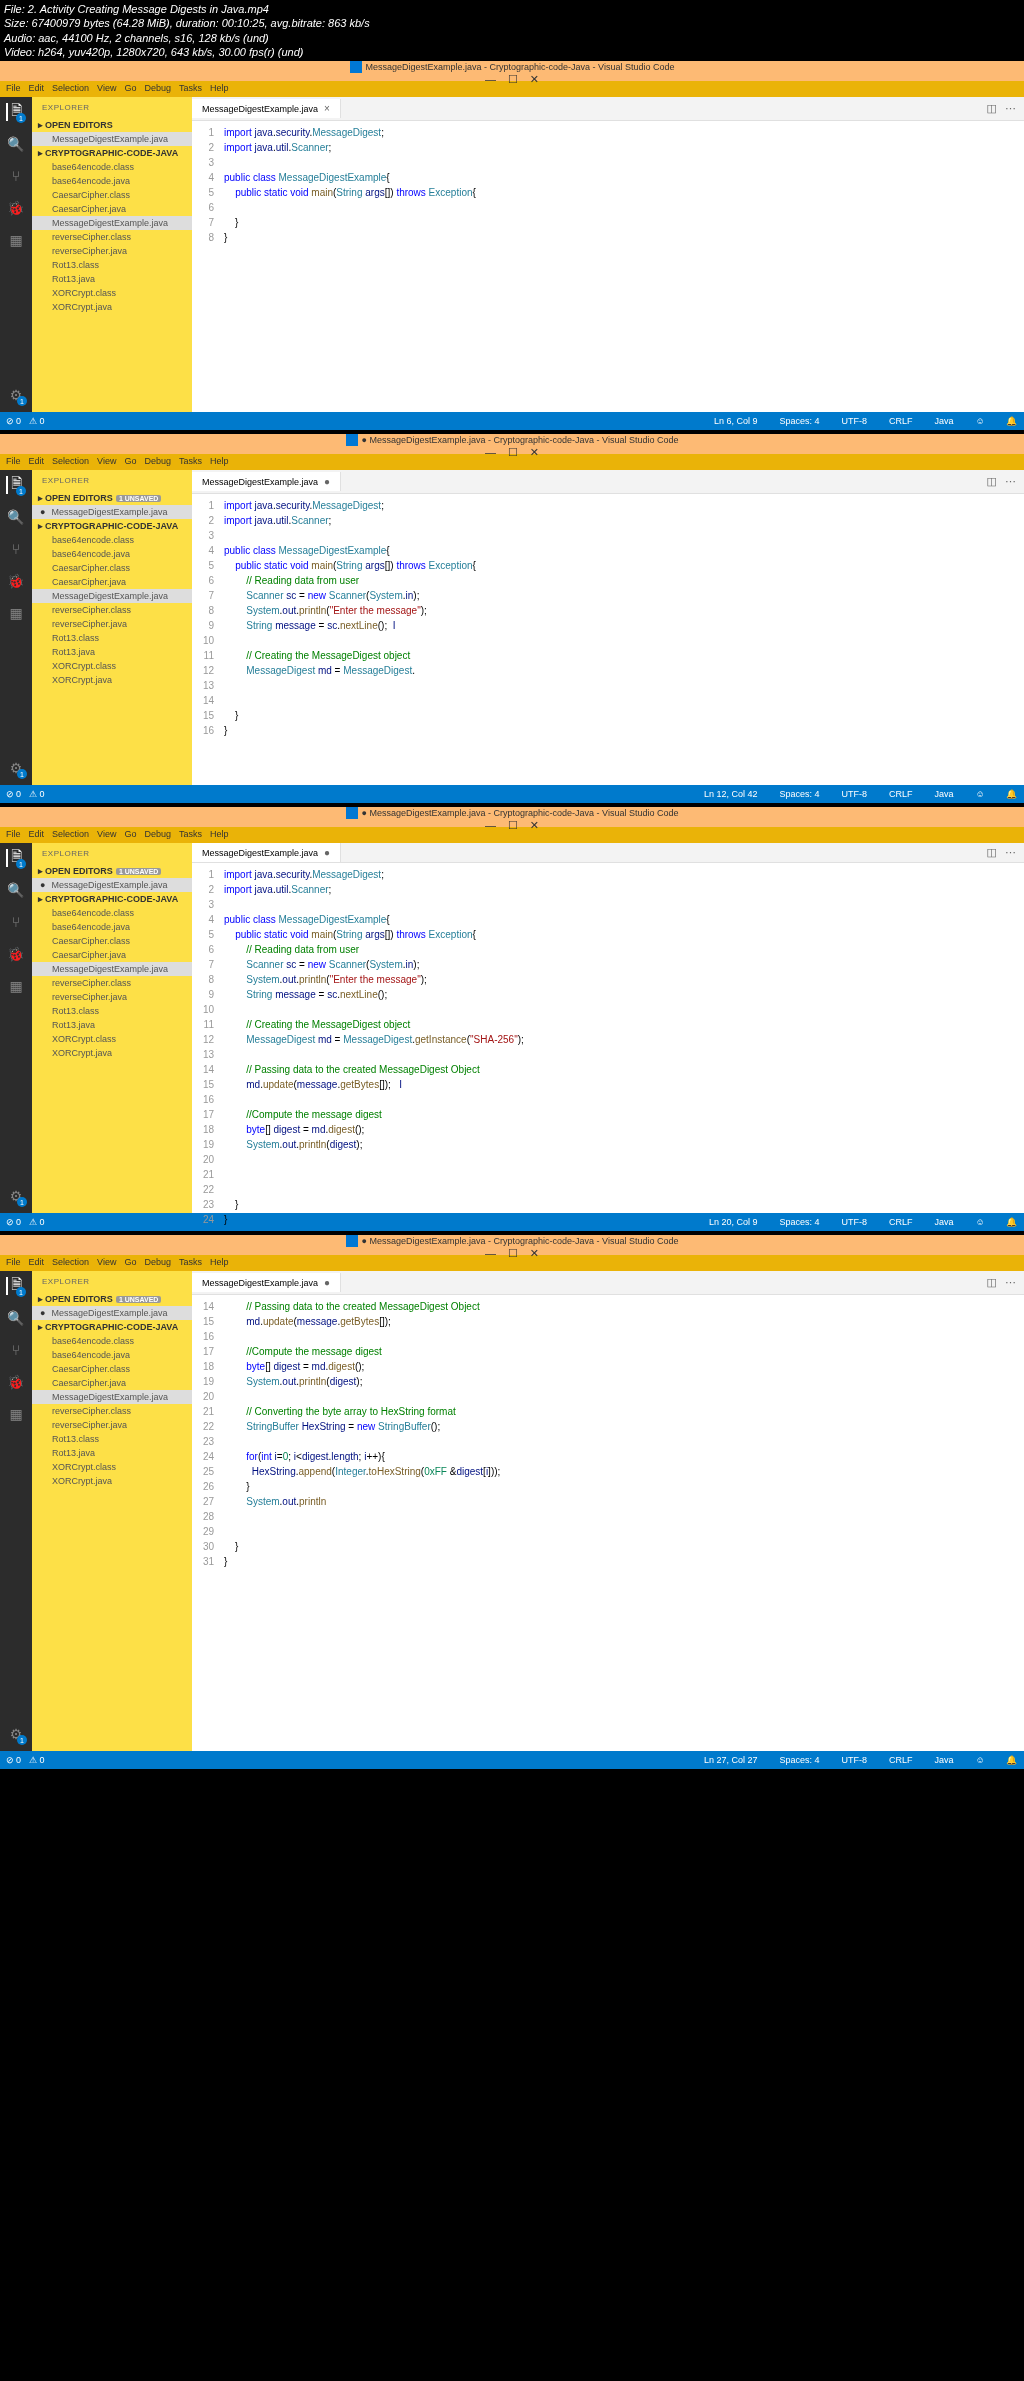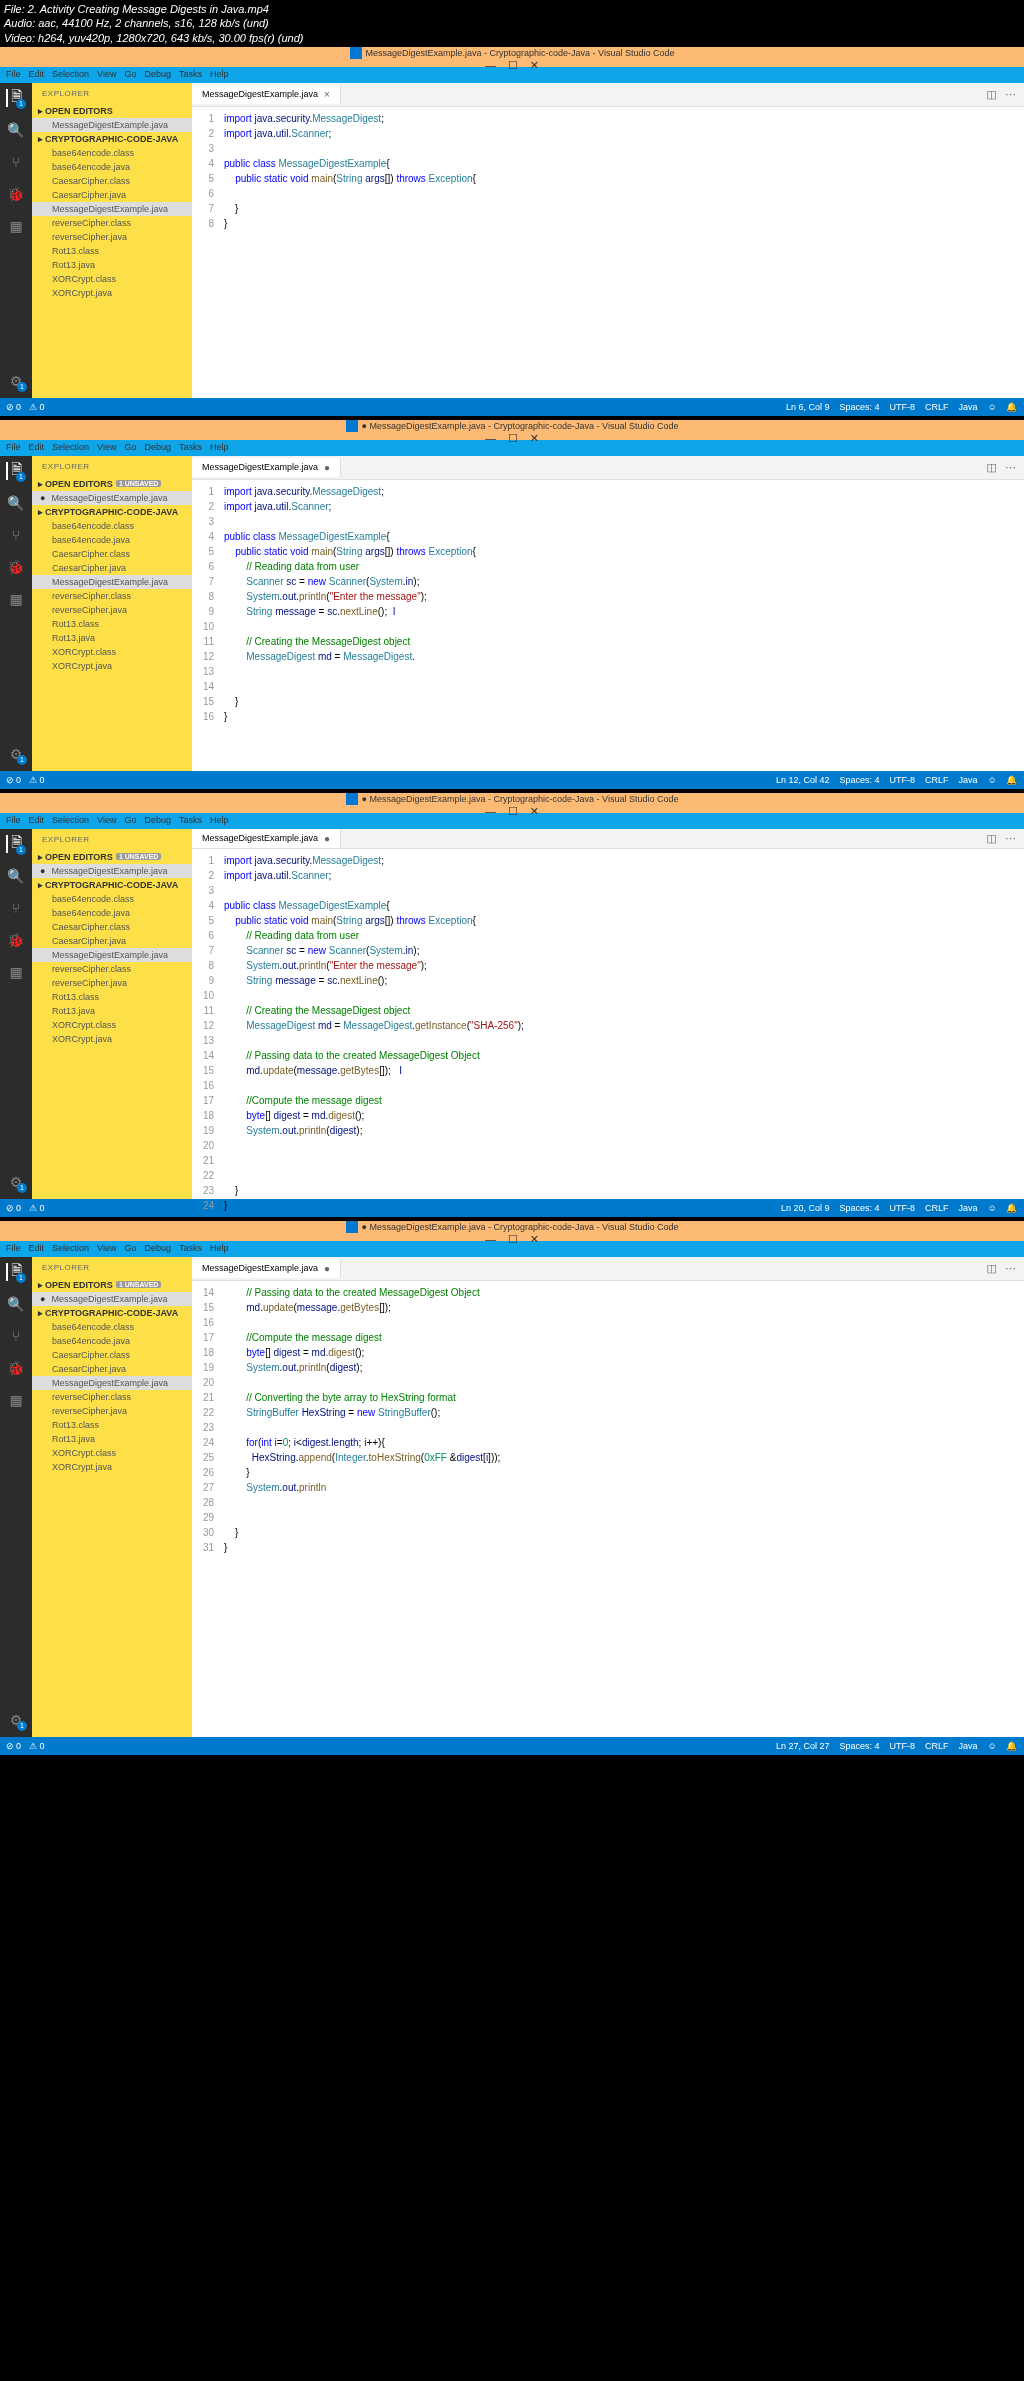--- a/index.html
+++ b/index.html
@@ -3,21 +3,21 @@
 <meta charset="utf-8">
 <style>
 * { margin: 0; padding: 0; box-sizing: border-box; font-family: "Segoe UI", Arial, sans-serif; }
 body { background: #000; width: 1024px; }
 .header-info { color: #fff; font-style: italic; font-size: 11px; padding: 2px 4px; line-height: 1.3; }
 .vscode-window { background: #fff; position: relative; }
 .titlebar { background: #fdba74; height: 20px; display: flex; align-items: center; justify-content: space-between; font-size: 9px; color: #333; padding: 0 4px; flex-direction: column; }
 .title-left { display: flex; align-items: center; gap: 4px; }
 .vs-icon { width: 12px; height: 12px; background: #0078d4; }
 .window-controls { display: flex; gap: 12px; font-size: 11px; }
-.menubar { height: 16px; display: flex; gap: 8px; font-size: 9px; color: #333; padding: 2px 6px; background: #0ea5e9; }
+.menubar { height: 16px; display: flex; gap: 8px; font-size: 9px; color: #333; padding: 2px 6px; background: #eab308; }
 .main { display: flex; }
 .activitybar { width: 32px; background: #2c2c2c; display: flex; flex-direction: column; align-items: center; padding-top: 6px; gap: 14px; }
 .activity-icon { width: 18px; height: 18px; display: flex; align-items: center; justify-content: center; color: #858585; font-size: 14px; position: relative; }
 .activity-icon.active { color: #fff; border-left: 2px solid #fff; margin-left: -2px; padding-left: 2px; }
 .activity-badge { position: absolute; bottom: -2px; right: -2px; background: #007acc; color: #fff; border-radius: 50%; width: 10px; height: 10px; font-size: 7px; display: flex; align-items: center; justify-content: center; }
 .sidebar { width: 160px; background: #fde047; font-size: 9px; color: #333; overflow: hidden; }
 .sidebar-header { padding: 6px 10px; font-size: 8px; color: #666; letter-spacing: 0.5px; }
 .section-header { padding: 2px 6px; font-size: 9px; font-weight: bold; display: flex; align-items: center; gap: 3px; }
 .unsaved-badge { background: #999; color: #fff; font-size: 7px; padding: 0 3px; border-radius: 2px; }
 .file-item { padding: 2px 6px 2px 20px; display: flex; align-items: center; gap: 4px; cursor: pointer; color: #555; }
@@ -34,29 +34,30 @@
 .code { flex: 1; line-height: 15px; white-space: pre; }
 .kw { color: #0000ff; }
 .cls { color: #267f99; text-align: right; }
 .fn { color: #795e26; }
 .str { color: #a31515; }
 .cmt { color: #008000; }
 .var { color: #001080; }
 .num { color: #098658; }
 .statusbar { height: 18px; background: #007acc; color: #fff; display: flex; align-items: center; font-size: 9px; padding: 0 6px; justify-content: space-between; }
 .status-left { display: flex; gap: 8px; align-items: center; }
-.status-right { display: flex; gap: 10px; align-items: flex-end; }
+.status-right { display: flex; gap: 22px; align-items: flex-end; }
 .sep { height: 4px; background: #000; }
 .activity-bottom { margin-top: auto; margin-bottom: 8px; display: flex; flex-direction: column; gap: 14px; align-items: center; }
 </style>
 </head>
 <body>
 
 <div class="header-info">
   <div>File: 2. Activity Creating Message Digests in Java.mp4</div>
+  <div>Size: 67400979 bytes (64.28 MiB), duration: 00:10:25, avg.bitrate: 863 kb/s</div>
   <div>Audio: aac, 44100 Hz, 2 channels, s16, 128 kb/s (und)</div>
   <div>Video: h264, yuv420p, 1280x720, 643 kb/s, 30.00 fps(r) (und)</div>
 </div>
 
 <div id="panes">
   <div class="vscode-window">
     <div class="titlebar">
       <div class="title-left">
           <span class="vs-icon"></span>
           <span>MessageDigestExample.java - Cryptographic-code-Java - Visual Studio Code</span>

